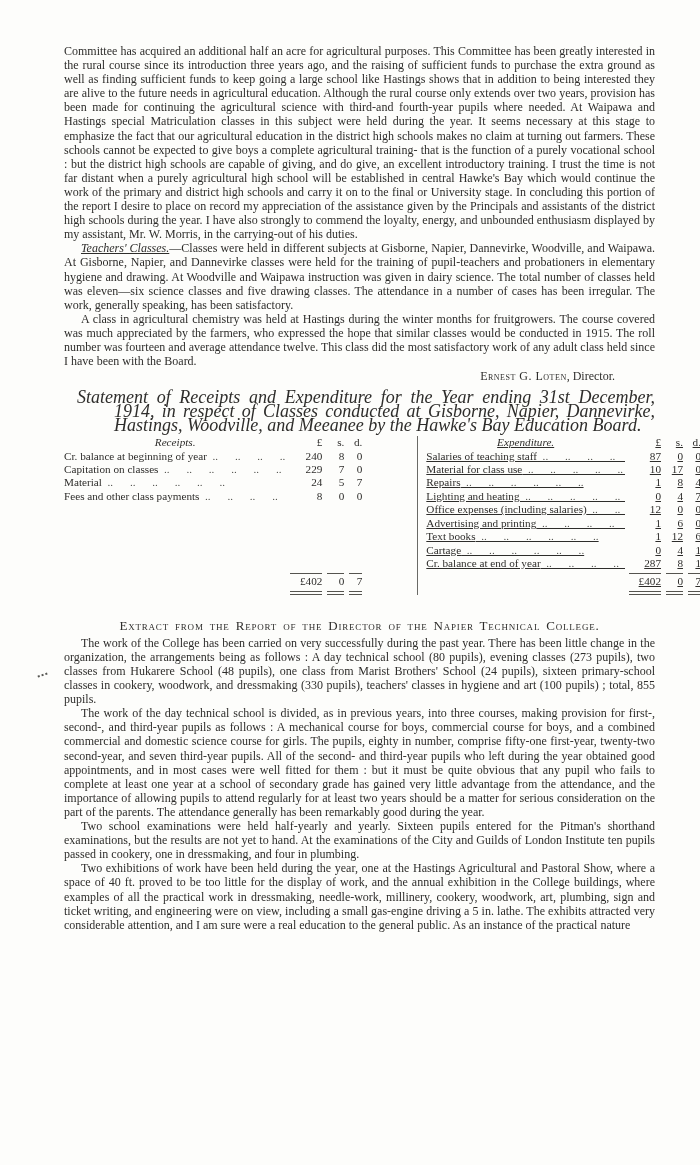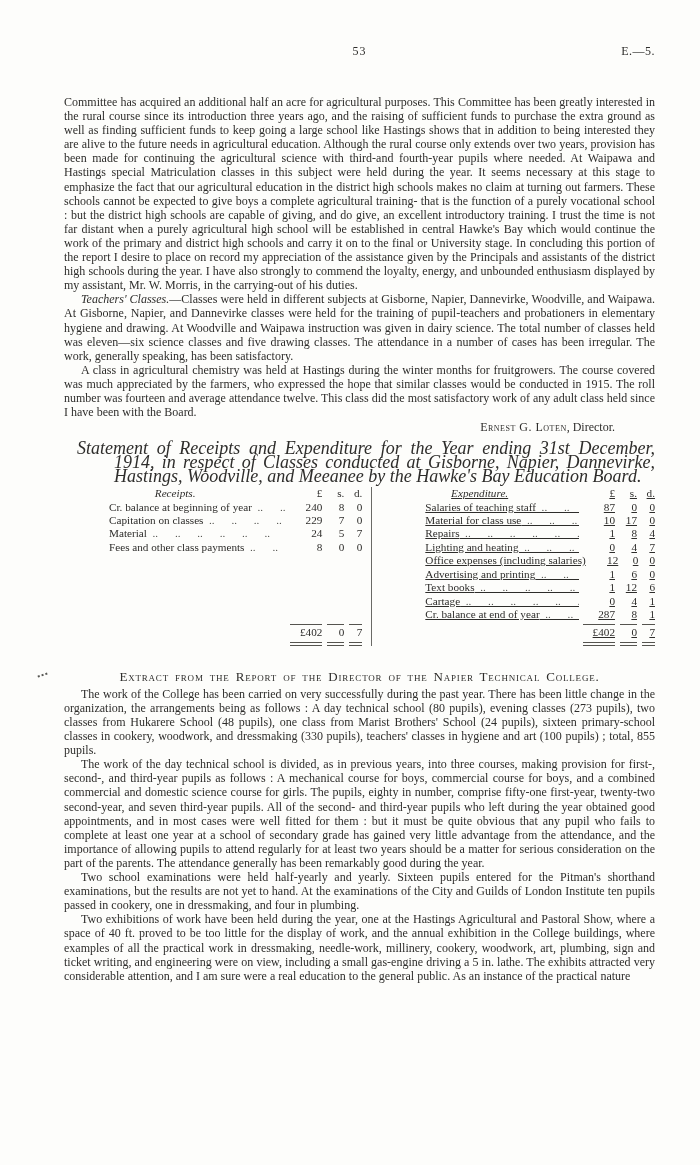--- a/index.html
+++ b/index.html
@@ -13,39 +13,39 @@
     font-size:12px;line-height:14.1px;
     box-sizing:border-box;
     padding:44px 45px 0 64px;
     overflow:hidden;
   }
   .pagehead{position:relative;height:15px;margin-bottom:36px;}
   .pagenum{position:absolute;left:50%;transform:translateX(-50%);letter-spacing:1px;}
   .docref{position:absolute;right:0;top:0;letter-spacing:0.5px;}
   p{margin:0;text-align:justify;}
   p.ind{text-indent:17px;}
-  .lead-italic{font-style:italic;}
+  .lead-italic{font-style:italic;text-decoration:underline;}
   .sc{font-variant:small-caps;letter-spacing:0.5px;}
   .sig{text-align:right;}
   .sig1{margin:1px 40px 7px 0;}
   .sig2{margin:3px 86px 0 0;}
   .stmt-head{
     font-style:italic;font-size:18px;line-height:14px;
     padding-left:50px;text-indent:-37px;
     margin:6px 0 4px 0;text-align:justify;
   }
   
-  .ftable{display:flex;align-items:stretch;font-size:11.2px;line-height:13.4px;margin:2px 0 0 0;}
+  .ftable{display:flex;align-items:stretch;font-size:11.2px;line-height:13.4px;margin:2px 0 0 0;gap:46px;}
   .half{display:flex;flex-direction:column;box-sizing:border-box;}
   .half.left{width:52%;padding-right:9px;}
   .half.right{width:48%;border-left:1px solid #6a6a66;padding-left:8px;text-decoration:underline;}
   .thead{display:flex;align-items:baseline;}
   .hlbl{flex:1 1 0;min-width:0;text-align:center;font-style:italic;}
   .trow{display:flex;align-items:baseline;}
-  .lbl{white-space:nowrap;margin-left:45px;}
+  .lbl{white-space:nowrap;}
   .leader,.leader-empty{flex:1 1 0;min-width:0;overflow:hidden;white-space:pre;color:#4a4a46;}
   .num{text-align:right;white-space:nowrap;}
   .np{width:32px;margin-left:4px;}
   .ns{width:17px;margin-left:5px;}
   .nd{width:13px;margin-left:5px;}
   .trow.total{margin-top:auto;}
   .trow.total .num{
     border-top:1px solid #55544f;
     border-bottom:4px double #55544f;
     padding:1px 0 2px 0;margin-top:3px;
@@ -57,24 +57,20 @@
   .margin-mark{
     position:absolute;left:38px;top:674px;width:10px;height:3px;
     border-top:2px dotted #3a3a36;transform:rotate(-18deg);opacity:.85;
   }
 </style>
 </head>
 <body>
 
 <div class="page">
 
-  <div class="pagehead">
-    <span class="pagenum">53</span>
-    <span class="docref">E.—5.</span>
-  </div>
 
   <p>Committee has acquired an additional half an acre for agricultural purposes.  This Committee has been greatly interested in the rural course since its introduction three years ago, and the raising of sufficient funds to purchase the extra ground as well as finding sufficient funds to keep going a large school like Hastings shows that in addition to being interested they are alive to the future needs in agricultural education.  Although the rural course only extends over two years, provision has been made for continuing the agricultural science with third-and fourth-year pupils where needed.  At Waipawa and Hastings special Matriculation classes in this subject were held during the year.  It seems necessary at this stage to emphasize the fact that our agricultural education in the district high schools makes no claim at turning out farmers.  These schools cannot be expected to give boys a complete agricultural training- that is the function of a purely vocational school : but the district high schools are capable of giving, and do give, an excellent introductory training.  I trust the time is not far distant when a purely agricultural high school will be established in central Hawke's Bay which would continue the work of the primary and district high schools and carry it on to the final or University stage.  In concluding this portion of the report I desire to place on record my appreciation of the assistance given by the Principals and assistants of the district high schools during the year.  I have also strongly to commend the loyalty, energy, and unbounded enthusiasm displayed by my assistant, Mr. W. Morris, in the carrying-out of his duties.</p>
 
   <p class="ind"><span class="lead-italic">Teachers' Classes.</span><span>—Classes were held in different subjects at Gisborne, Napier, Dannevirke, Woodville, and Waipawa.  At Gisborne, Napier, and Dannevirke classes were held for the training of pupil-teachers and probationers in elementary hygiene and drawing.  At Woodville and Waipawa instruction was given in dairy science.  The total number of classes held was eleven—six science classes and five drawing classes.  The attendance in a number of cases has been irregular.  The work, generally speaking, has been satisfactory.</span></p>
 
   <p class="ind">A class in agricultural chemistry was held at Hastings during the winter months for fruitgrowers.  The course covered was much appreciated by the farmers, who expressed the hope that similar classes would be conducted in 1915.  The roll number was fourteen and average attendance twelve.  This class did the most satisfactory work of any adult class held since I have been with the Board.</p>
 
   <div class="sig sig1"><span class="sc">Ernest G. Loten</span><span>, Director.</span></div>
 
   <p class="stmt-head">Statement of Receipts and Expenditure for the Year ending 31st December, 1914, in respect of Classes conducted at Gisborne, Napier, Dannevirke, Hastings, Woodville, and Meeanee by the Hawke's Bay Education Board.</p>

